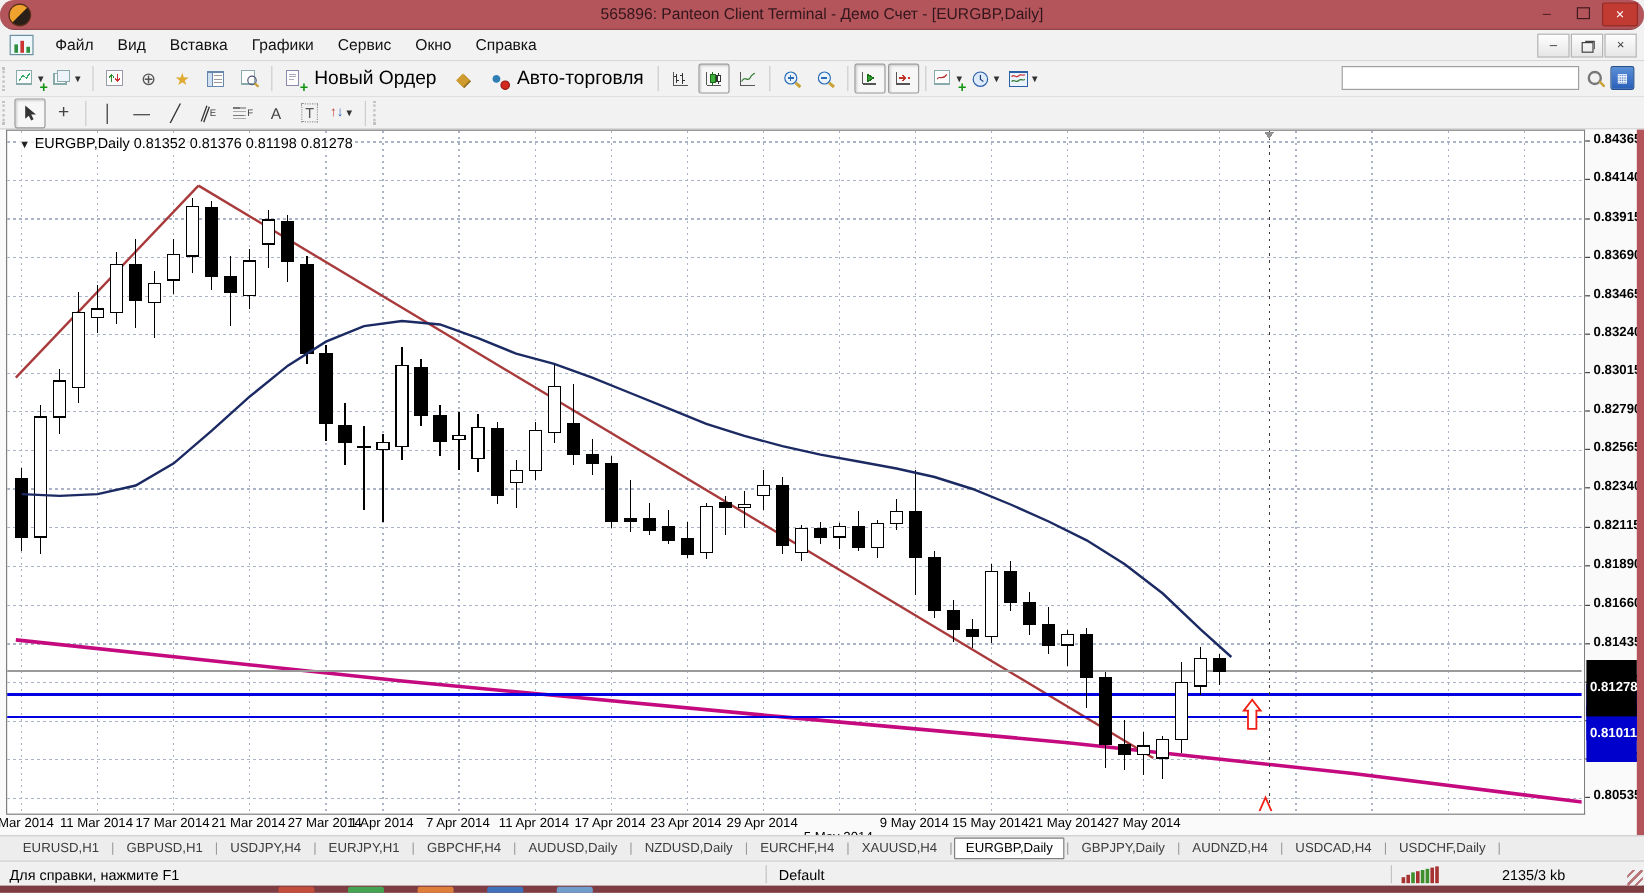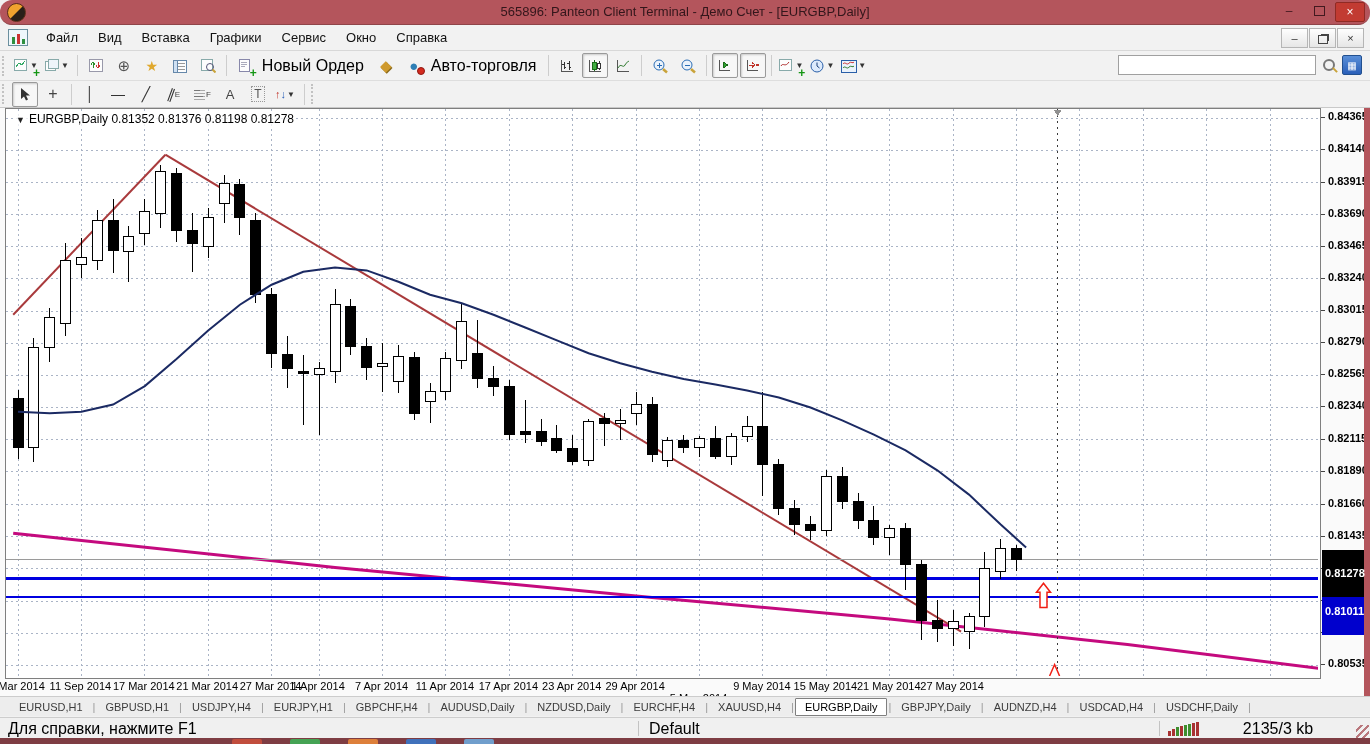--- a/index.html
+++ b/index.html
@@ -65,21 +65,21 @@
   .daxis{position:absolute;left:5px;top:570px;width:1314px;height:17px;}
   .dtick{position:absolute;top:2px;width:80px;margin-left:-40px;text-align:center;font-size:11px;color:#000;white-space:nowrap;}
   
   .tabsrow{position:absolute;left:0;top:696px;width:1370px;height:20px;background:#ededed;
     border-top:1px solid #cccccc;display:flex;align-items:center;padding-left:10px;font-size:11px;box-sizing:border-box;}
   .tab{padding:2px 9px;color:#3c3c3c;white-space:nowrap;}
   .tab.active{background:#fff;border:1px solid #7f7f7f;color:#000;border-radius:1px;}
   .tsep{color:#9a9a9a;margin:0 1px;}
   
   .statusbar{position:absolute;left:0;top:717px;width:1370px;height:21px;background:#f0f0f0;
-    border-top:1px solid #cdcdcd;display:flex;align-items:center;font-size:16px;color:#000;}
+    border-top:1px solid #cdcdcd;display:flex;align-items:center;font-size:12px;color:#000;}
   .sf1{width:638px;padding-left:8px;box-sizing:border-box;}
   .sdiv{width:1px;height:15px;background:#c3c3c3;}
   .sf2{width:520px;padding-left:10px;box-sizing:border-box;}
   .connbars{width:48px;height:15px;display:flex;align-items:flex-end;gap:1px;padding-left:8px;box-sizing:border-box;}
   .cb{width:3px;}
   .sf4{width:140px;text-align:center;}
   .gripcorner{position:absolute;right:1px;bottom:1px;width:13px;height:13px;
     background:repeating-linear-gradient(135deg,transparent 0 3px,#b9777c 3px 5px);}
   
   .bottomstrip{position:absolute;left:0;top:738px;width:1370px;height:6px;background:#7e3d43;}
@@ -549,21 +549,21 @@
         <span class="ptmark" style="top: 524.154px;"></span>
         <span class="ptick" style="top: 517.154px;">0.80760</span>
         <span class="ptmark" style="top: 556.288px;"></span>
         <span class="ptick" style="top: 549.288px;">0.80535</span>
         <span class="pchip" style="top: 461.739px; background: rgb(0, 0, 205);">0.81141</span>
         <span class="pchip" style="top: 480.306px; background: rgb(0, 0, 205);">0.81011</span>
         <span class="pchip" style="top: 442.172px; background: rgb(0, 0, 0);">0.81278</span>
       </div>
     <div class="daxis" id="daxis">
         <span class="dtick" style="left: 12px;">5 Mar 2014</span>
-        <span class="dtick" style="left: 75.4px;">11 Sep 2014</span>
+        <span class="dtick" style="left: 75.4px;">11 Mar 2014</span>
         <span class="dtick" style="left: 138.8px;">17 Mar 2014</span>
         <span class="dtick" style="left: 202.2px;">21 Mar 2014</span>
         <span class="dtick" style="left: 265.6px;">27 Mar 2014</span>
         <span class="dtick" style="left: 313.15px;">1 Apr 2014</span>
         <span class="dtick" style="left: 376.55px;">7 Apr 2014</span>
         <span class="dtick" style="left: 439.95px;">11 Apr 2014</span>
         <span class="dtick" style="left: 503.35px;">17 Apr 2014</span>
         <span class="dtick" style="left: 566.75px;">23 Apr 2014</span>
         <span class="dtick" style="left: 630.15px;">29 Apr 2014</span>
         <span class="dtick" style="left: 693.55px; margin-top: 12px;">5 May 2014</span>

